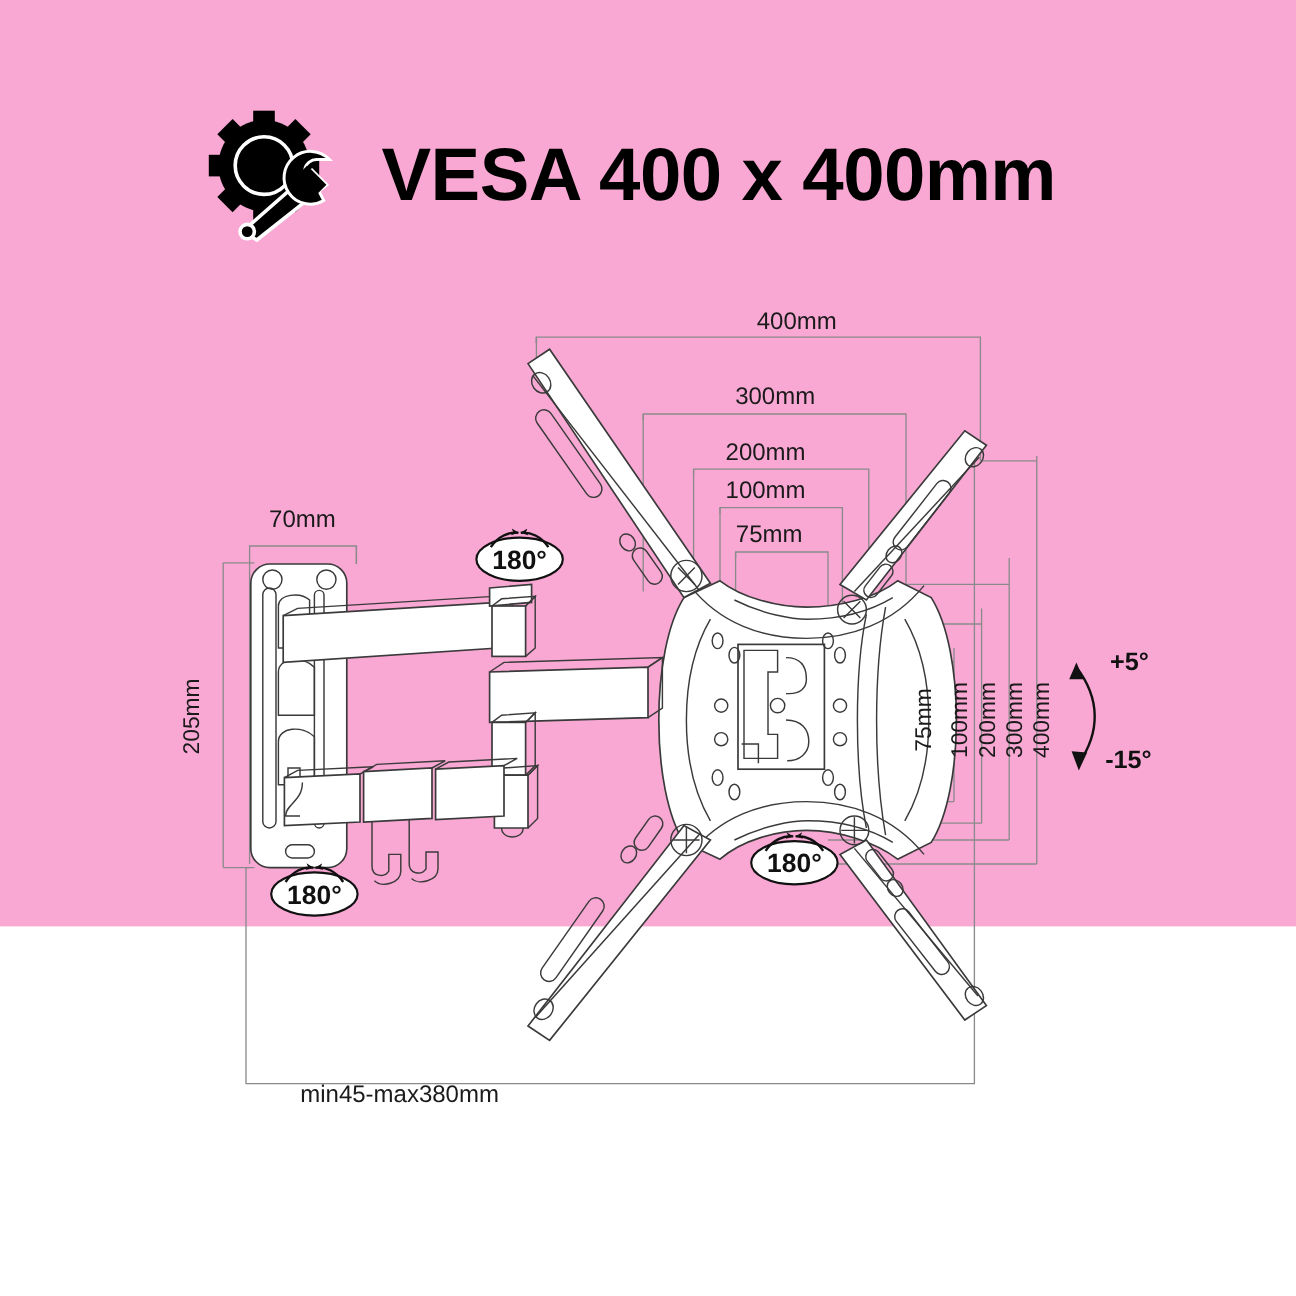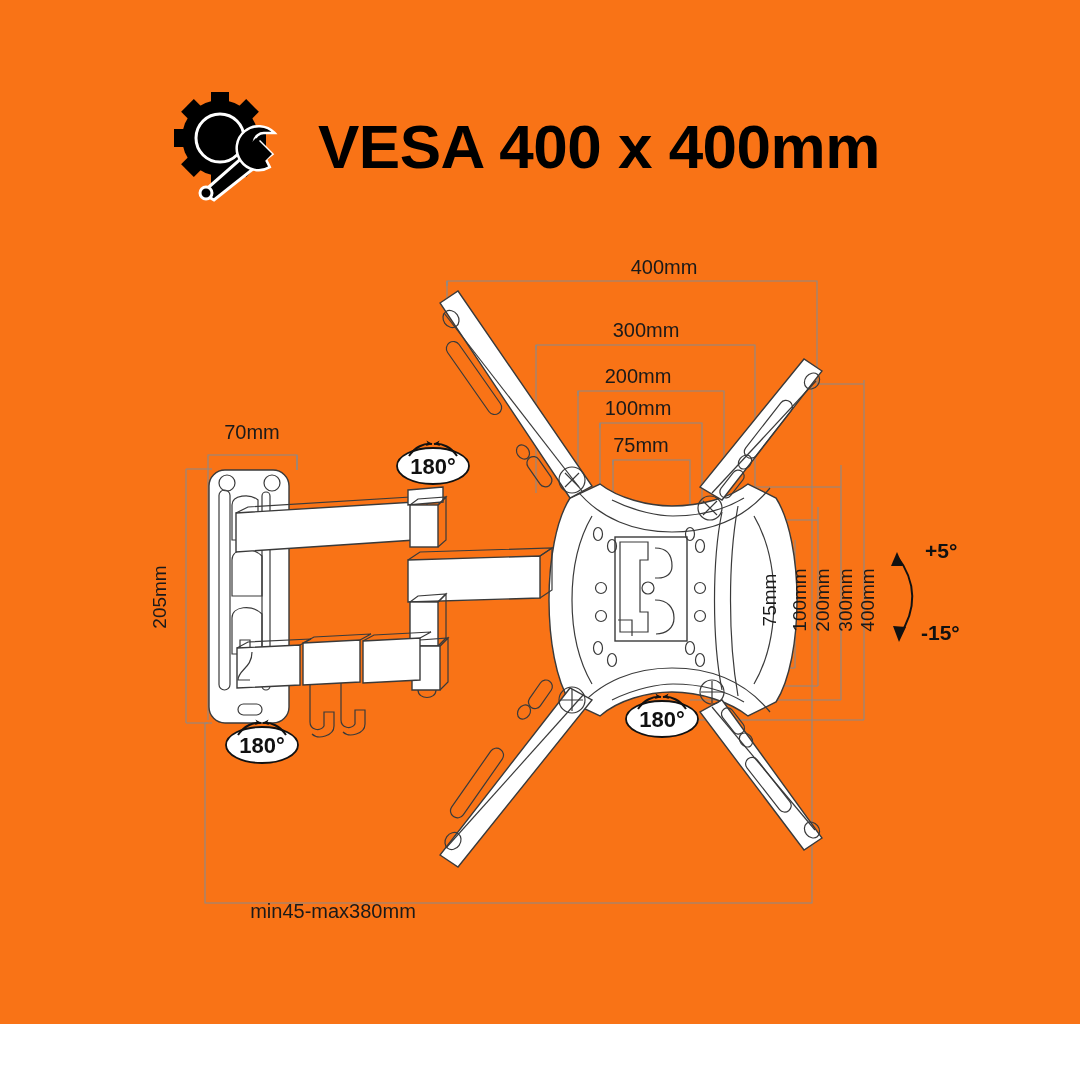--- a/index.html
+++ b/index.html
@@ -12,22 +12,22 @@
     width: 1080px;
     height: 1080px;
     font-family: "Liberation Sans", sans-serif;
     color: #111111;
     overflow: hidden;
     position: relative;
   }
   #page {
     position: relative;
     width: 1080px;
-    height: 1024px;
-    background: #f97316;
+    height: 772px;
+    background: #f9a8d4;
   }
 
   
   #header {
     position: absolute;
     left: 168px;
     top: 92px;
     display: flex;
     align-items: center;
     gap: 22px;

